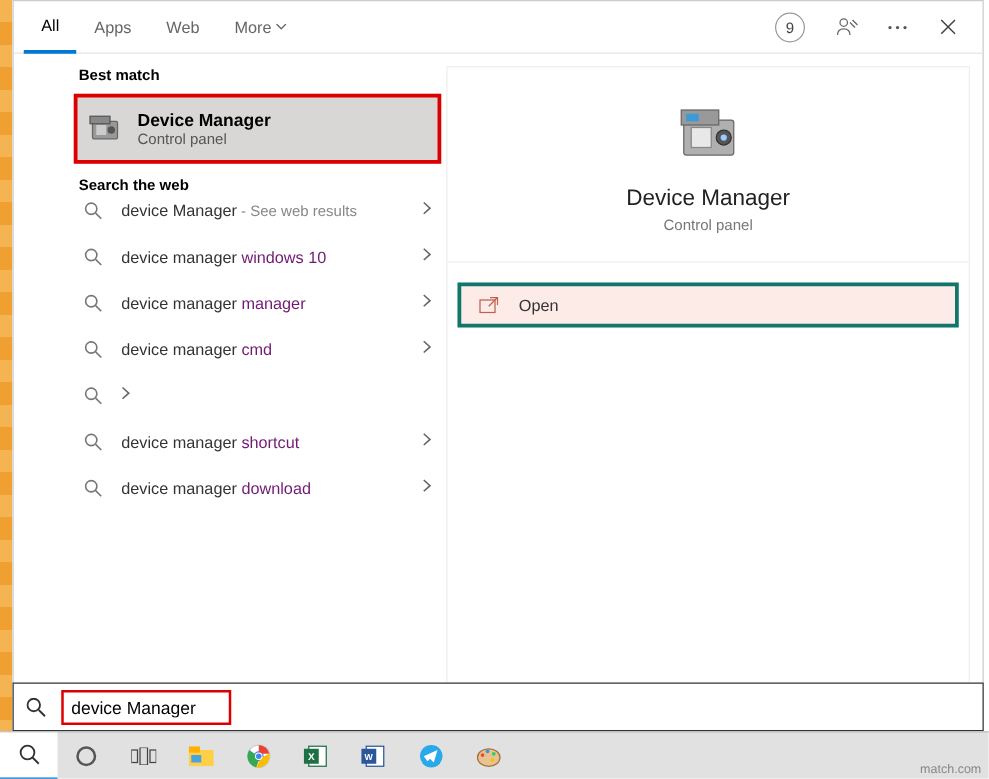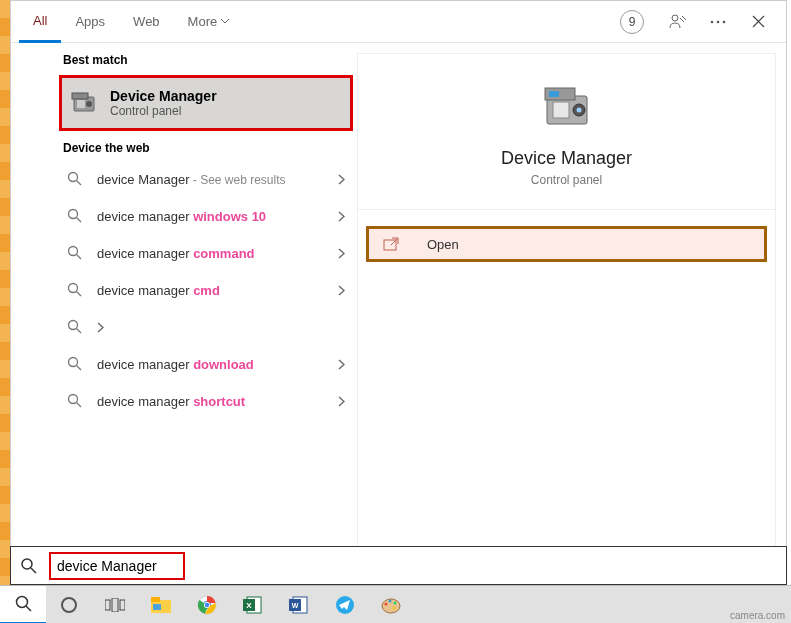--- a/index.html
+++ b/index.html
@@ -3,53 +3,53 @@
 <meta charset="utf-8">
 <style>
 * { margin: 0; padding: 0; box-sizing: border-box; font-family: "Segoe UI", Arial, sans-serif; }
 body { width: 791px; height: 623px; background: #fff; position: relative; overflow: hidden; }
 
 .search-panel { position: absolute; top: 0; left: 10px; right: 4px; bottom: 38px; background: #fff; border: 1px solid #ccc; display: flex; flex-direction: column; }
 
 
 .tabs { display: flex; align-items: center; height: 42px; border-bottom: 1px solid #e5e5e5; padding: 0 8px; }
 .tab { padding: 0 14px; height: 42px; display: flex; align-items: center; font-size: 13px; color: #666; cursor: pointer; }
-.tab.active { color: #7f1d1d; border-bottom: 3px solid #0078d4; font-weight: 400; }
+.tab.active { color: #000000; border-bottom: 3px solid #0078d4; font-weight: 400; }
 .tab-more { display: flex; align-items: center; gap: 4px; }
 .spacer { flex: 1; }
 .badge { width: 24px; height: 24px; border: 1px solid #999; border-radius: 50%; display: flex; align-items: center; justify-content: center; font-size: 12px; color: #444; margin-right: 14px; }
 .header-icon { width: 20px; height: 20px; margin: 0 10px; display: flex; align-items: center; justify-content: center; color: #555; cursor: pointer; }
 
 
 .content { flex: 1; display: flex; }
 .left { width: 346px; display: flex; flex-direction: column; padding-left: 44px; }
 .right { flex: 1; border: 1px solid #eee; margin: 10px 10px 10px 0; background: #fff; padding-top: 24px; }
 
 .section-header { font-size: 12px; font-weight: 600; padding: 10px 8px 6px 8px; color: #000; }
 
 .best-match { margin: 2px 4px 0 4px; border: 3px solid #d00; background: #d8d7d5; display: flex; align-items: center; padding: 10px 8px; gap: 12px; }
 .best-match-icon { width: 28px; height: 28px; display: flex; align-items: center; justify-content: center; }
 .best-match-text .title { font-size: 14px; font-weight: 600; }
 .best-match-text .sub { font-size: 12px; color: #555; }
 
 .web-results { display: flex; flex-direction: column; }
-.web-item { display: flex; align-items: center; height: 37px; padding: 0 12px; cursor: pointer; }
+.web-item { display: flex; height: 37px; padding: 0 12px; cursor: pointer; }
 .search-glyph { width: 18px; height: 18px; margin-right: 12px; color: #666; flex-shrink: 0; }
 .web-text { flex: 1; font-size: 13px; color: #333; white-space: nowrap; overflow: hidden; }
 .web-text .prefix { color: #333; }
-.web-text .bold { font-weight: 700; color: #ec4899; }
+.web-text .bold { font-weight: 400; color: #701a75; }
 .web-text .hint { color: #888; font-size: 12px; }
 .chev { color: #666; font-size: 12px; }
 
 
 .preview-icon { width: 56px; height: 56px; margin: 0 auto 14px; display: flex; align-items: center; justify-content: center; }
 .preview-title { text-align: center; font-size: 18px; font-weight: 400; color: #222; }
 .preview-sub { text-align: center; font-size: 12px; color: #777; margin-top: 4px; }
 .preview-divider { height: 1px; background: #eee; margin: 22px 0 0; }
-.open-action { margin: 16px 8px 0; border: 3px solid #a16207; background: #fcebe7; height: 36px; display: flex; align-items: center; padding: 0 14px; gap: 28px; cursor: pointer; font-size: 13px; color: #333; }
+.open-action { margin: 16px 8px 0; border: 3px solid #0f766e; background: #fcebe7; height: 36px; display: flex; align-items: center; padding: 0 14px; gap: 16px; cursor: pointer; font-size: 13px; color: #333; }
 .open-icon { width: 16px; height: 14px; }
 
 
 .search-bar { position: absolute; left: 10px; right: 4px; bottom: 38px; height: 39px; border: 1px solid #333; background: #fff; display: flex; align-items: center; }
 .search-bar .icon-wrap { width: 36px; display: flex; align-items: center; justify-content: center; color: #333; }
 .search-bar .highlight-box { border: 2px solid #d00; height: 28px; display: flex; align-items: center; padding: 0 6px; margin-left: 2px; }
 .search-bar input { border: none; outline: none; font-size: 14px; width: 120px; background: transparent; }
 
 
 .taskbar { position: absolute; bottom: 0; left: 0; right: 0; height: 38px; background: #e1e1e1; border-top: 1px solid #bbb; display: flex; align-items: center; }
@@ -112,21 +112,21 @@
               <circle cx="19" cy="15" r="3" fill="#555"></circle>
               <rect x="2" y="4" width="16" height="6" fill="#888" stroke="#555"></rect>
             </svg>
         </div>
         <div class="best-match-text">
           <div class="title">Device Manager</div>
           <div class="sub">Control panel</div>
         </div>
       </div>
 
-      <div class="section-header">Device the web</div>
+      <div class="section-header">Search the web</div>
       <div class="web-results">
 
       <div class="web-item">
     <span class="search-glyph">
       <svg width="15" height="15" viewBox="0 0 15 15">
                 <circle cx="6" cy="6" r="4.5" stroke="#777" stroke-width="1.3" fill="none"></circle>
                 <path d="M9.5 9.5 L14 14" stroke="#777" stroke-width="1.3"></path>
               </svg>
     </span>
     <span class="web-text">
@@ -155,21 +155,21 @@
     </span>
           </div>
           <div class="web-item">
     <span class="search-glyph">
       <svg width="15" height="15" viewBox="0 0 15 15">
                 <circle cx="6" cy="6" r="4.5" stroke="#777" stroke-width="1.3" fill="none"></circle>
                 <path d="M9.5 9.5 L14 14" stroke="#777" stroke-width="1.3"></path>
               </svg>
     </span>
     <span class="web-text">
-      <span class="prefix">device manager </span><span class="bold">command</span><span class="hint"></span>
+      <span class="prefix">device manager </span><span class="bold">manager</span><span class="hint"></span>
     </span>
     <span class="chev">
       <svg width="7" height="11" viewBox="0 0 7 11">
                 <path d="M1 1 L6 5.5 L1 10" stroke="#666" fill="none" stroke-width="1.3"></path>
               </svg>
     </span>
           </div>
           <div class="web-item">
     <span class="search-glyph">
       <svg width="15" height="15" viewBox="0 0 15 15">
@@ -200,37 +200,37 @@
     </span>
           </div>
           <div class="web-item">
     <span class="search-glyph">
       <svg width="15" height="15" viewBox="0 0 15 15">
                 <circle cx="6" cy="6" r="4.5" stroke="#777" stroke-width="1.3" fill="none"></circle>
                 <path d="M9.5 9.5 L14 14" stroke="#777" stroke-width="1.3"></path>
               </svg>
     </span>
     <span class="web-text">
+      <span class="prefix">device manager </span><span class="bold">shortcut</span><span class="hint"></span>
+    </span>
+    <span class="chev">
+      <svg width="7" height="11" viewBox="0 0 7 11">
+                <path d="M1 1 L6 5.5 L1 10" stroke="#666" fill="none" stroke-width="1.3"></path>
+              </svg>
+    </span>
+          </div>
+          <div class="web-item">
+    <span class="search-glyph">
+      <svg width="15" height="15" viewBox="0 0 15 15">
+                <circle cx="6" cy="6" r="4.5" stroke="#777" stroke-width="1.3" fill="none"></circle>
+                <path d="M9.5 9.5 L14 14" stroke="#777" stroke-width="1.3"></path>
+              </svg>
+    </span>
+    <span class="web-text">
       <span class="prefix">device manager </span><span class="bold">download</span><span class="hint"></span>
-    </span>
-    <span class="chev">
-      <svg width="7" height="11" viewBox="0 0 7 11">
-                <path d="M1 1 L6 5.5 L1 10" stroke="#666" fill="none" stroke-width="1.3"></path>
-              </svg>
-    </span>
-          </div>
-          <div class="web-item">
-    <span class="search-glyph">
-      <svg width="15" height="15" viewBox="0 0 15 15">
-                <circle cx="6" cy="6" r="4.5" stroke="#777" stroke-width="1.3" fill="none"></circle>
-                <path d="M9.5 9.5 L14 14" stroke="#777" stroke-width="1.3"></path>
-              </svg>
-    </span>
-    <span class="web-text">
-      <span class="prefix">device manager </span><span class="bold">shortcut</span><span class="hint"></span>
     </span>
     <span class="chev">
       <svg width="7" height="11" viewBox="0 0 7 11">
                 <path d="M1 1 L6 5.5 L1 10" stroke="#666" fill="none" stroke-width="1.3"></path>
               </svg>
     </span>
           </div>
         </div>
     </div>
 
@@ -332,13 +332,13 @@
     <svg width="20" height="18" viewBox="0 0 20 18">
         <ellipse cx="10" cy="10" rx="9" ry="7" fill="#e8c28f" stroke="#a07040"></ellipse>
         <circle cx="5" cy="8" r="1.5" fill="#e74c3c"></circle>
         <circle cx="9" cy="5" r="1.5" fill="#3498db"></circle>
         <circle cx="14" cy="7" r="1.5" fill="#2ecc71"></circle>
         <circle cx="13" cy="12" r="1.5" fill="#f1c40f"></circle>
       </svg>
   </div>
 </div>
 
-<div class="watermark">camera.com</div>
+<div class="watermark">match.com</div>
 
 </body></html>

